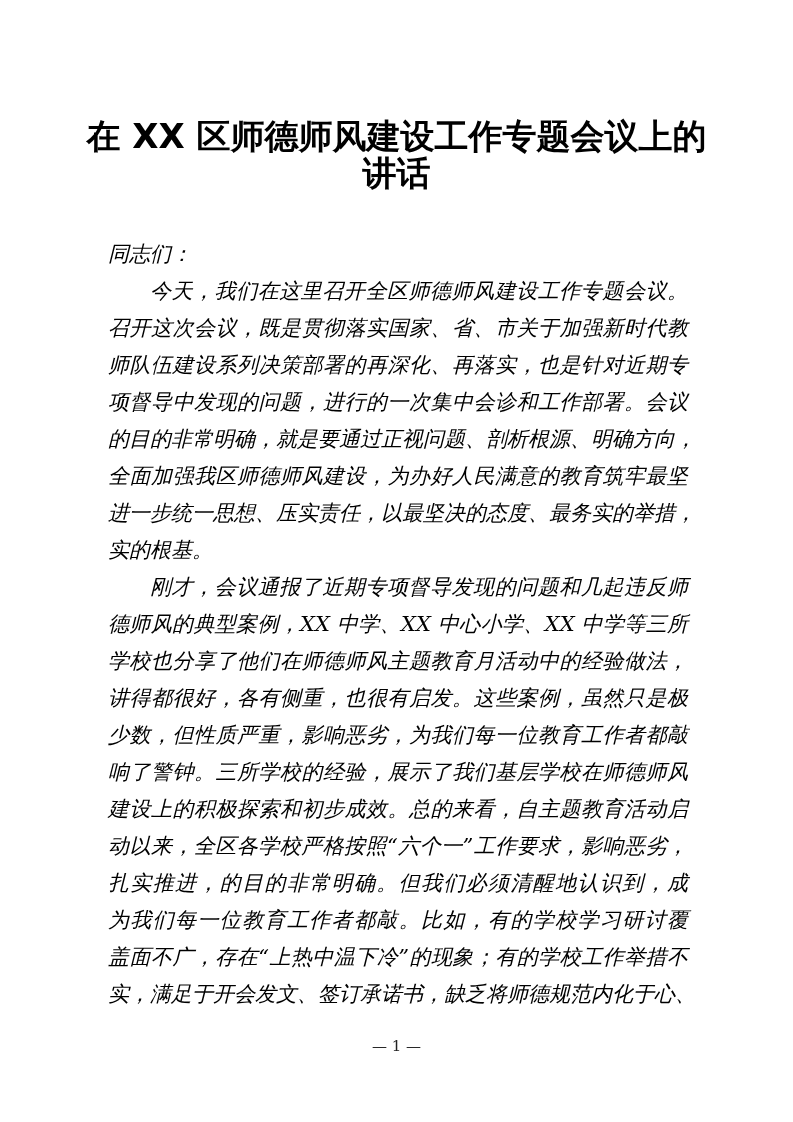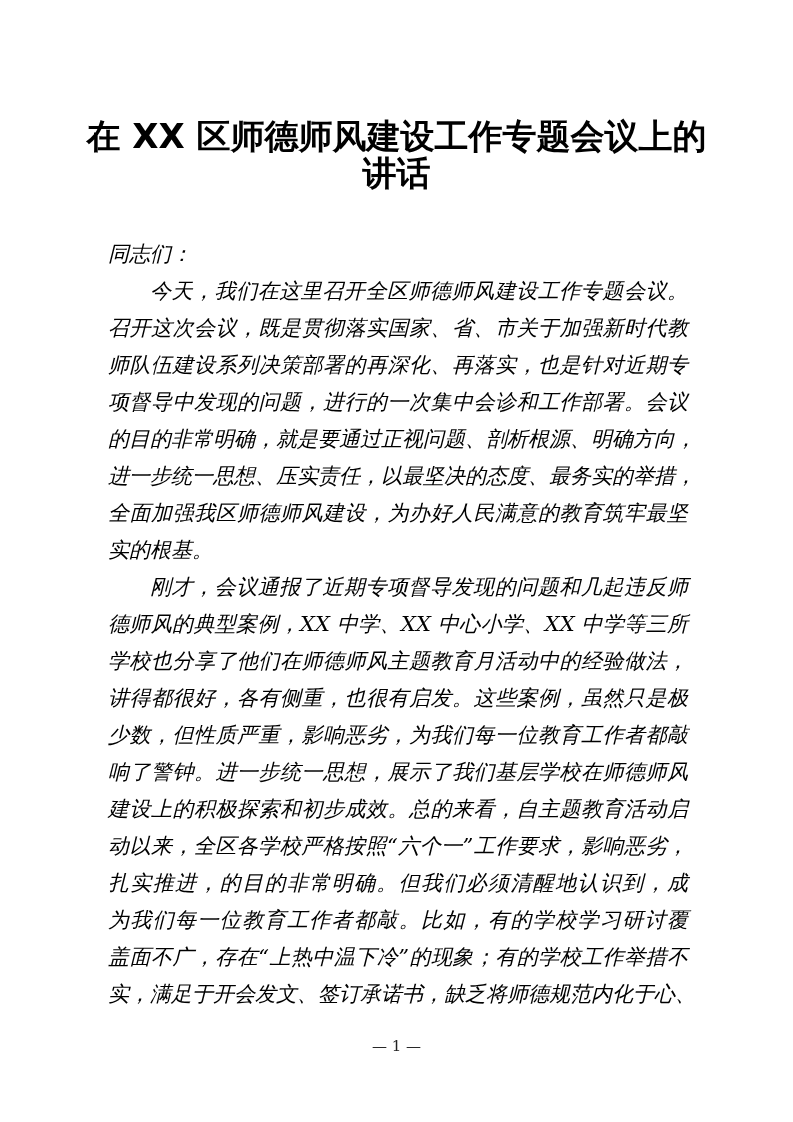--- a/index.html
+++ b/index.html
@@ -88,32 +88,32 @@
 
   <div class="body">
     <span class="line salutation last">同志们：</span>
 
     <div>
       <span class="line indent">今天，我们在这里召开全区师德师风建设工作专题会议。</span>
       <span class="line">召开这次会议，既是贯彻落实国家、省、市关于加强新时代教</span>
       <span class="line">师队伍建设系列决策部署的再深化、再落实，也是针对近期专</span>
       <span class="line">项督导中发现的问题，进行的一次集中会诊和工作部署。会议</span>
       <span class="line">的目的非常明确，就是要通过正视问题、剖析根源、明确方向，</span>
+      <span class="line">全面加强我区师德师风建设，为办好人民满意的教育筑牢最坚</span>
       <span class="line">进一步统一思想、压实责任，以最坚决的态度、最务实的举措，</span>
-      <span class="line">全面加强我区师德师风建设，为办好人民满意的教育筑牢最坚</span>
       <span class="line last">实的根基。</span>
     </div>
 
     <div>
       <span class="line indent">刚才，会议通报了近期专项督导发现的问题和几起违反师</span>
       <span class="line">德师风的典型案例，XX 中学、XX 中心小学、XX 中学等三所</span>
       <span class="line">学校也分享了他们在师德师风主题教育月活动中的经验做法，</span>
       <span class="line">讲得都很好，各有侧重，也很有启发。这些案例，虽然只是极</span>
       <span class="line">少数，但性质严重，影响恶劣，为我们每一位教育工作者都敲</span>
-      <span class="line">响了警钟。进一步统一思想，展示了我们基层学校在师德师风</span>
+      <span class="line">响了警钟。三所学校的经验，展示了我们基层学校在师德师风</span>
       <span class="line">建设上的积极探索和初步成效。总的来看，自主题教育活动启</span>
       <span class="line">动以来，全区各学校严格按照“六个一”工作要求，影响恶劣，</span>
       <span class="line">扎实推进，的目的非常明确。但我们必须清醒地认识到，成</span>
       <span class="line">为我们每一位教育工作者都敲。比如，有的学校学习研讨覆</span>
       <span class="line">盖面不广，存在“上热中温下冷”的现象；有的学校工作举措不</span>
       <span class="line">实，满足于开会发文、签订承诺书，缺乏将师德规范内化于心、</span>
     </div>
   </div>
 
   <div class="footer">— 1 —</div>

